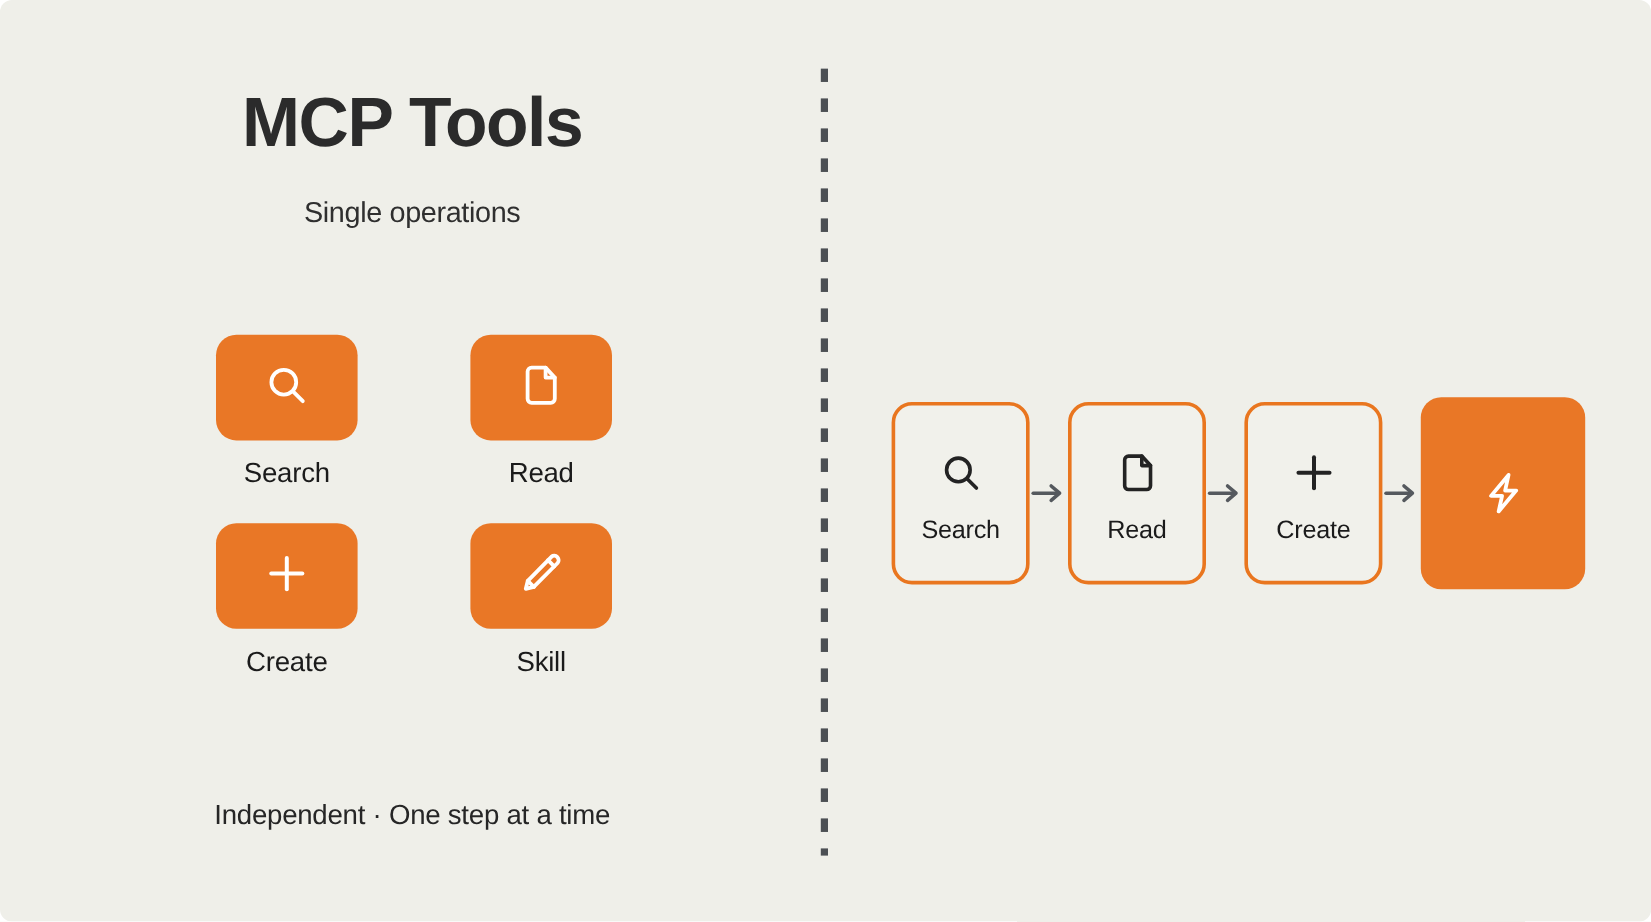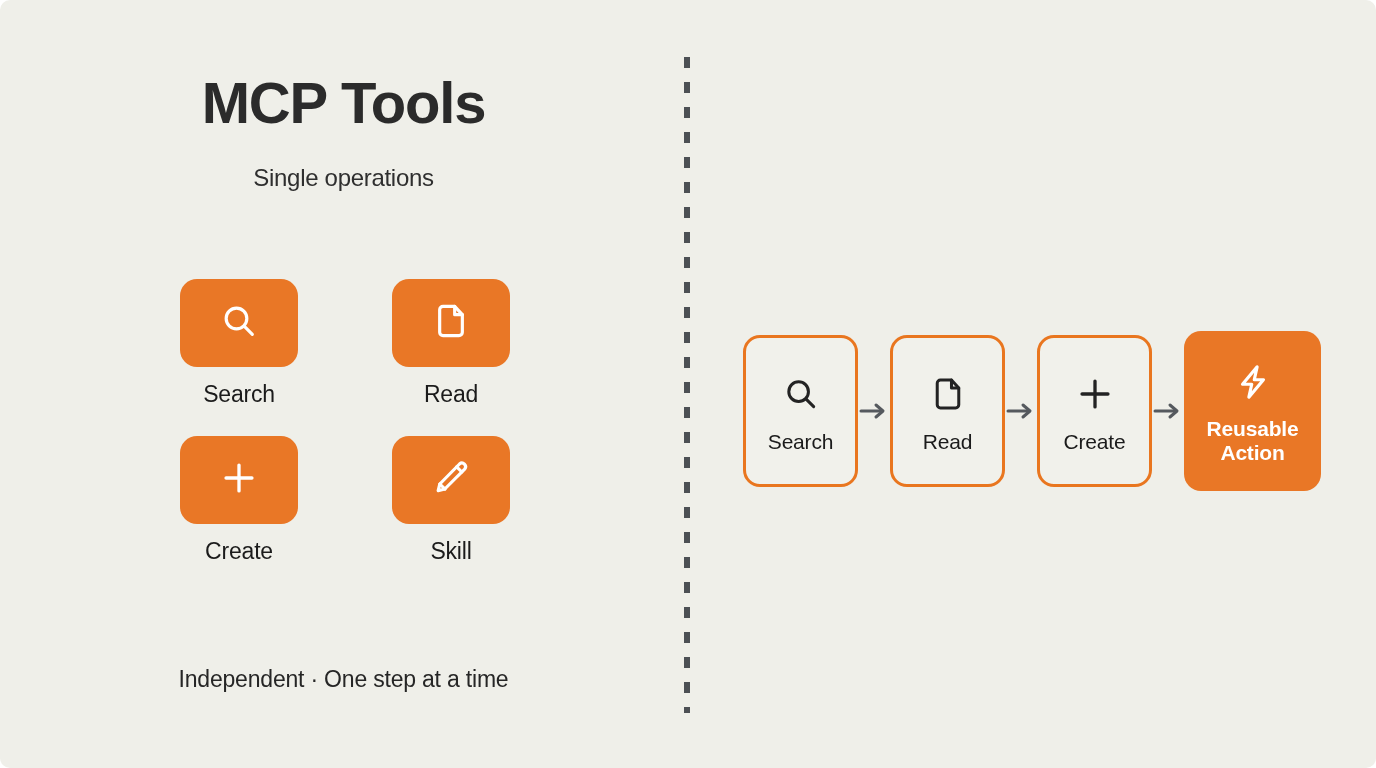--- a/index.html
+++ b/index.html
@@ -303,18 +303,17 @@
         <polyline points="17,5 24,11 17,17"></polyline>
       </svg>
     </div>
 
     <div class="chain-card filled">
       <div class="chain-icon">
         <svg width="38" height="38" viewBox="0 0 24 24" fill="none" stroke="#ffffff" stroke-width="2" stroke-linecap="round" stroke-linejoin="round">
           <polygon points="14.6,2.4 5.4,13.4 11.2,13.4 9.4,21.6 18.6,10.6 12.8,10.6"></polygon>
         </svg>
       </div>
-      <div class="chain-label">Reusable<br>Action</div>
     </div>
 
   </div>
 
 </div>
 
 </body></html>

